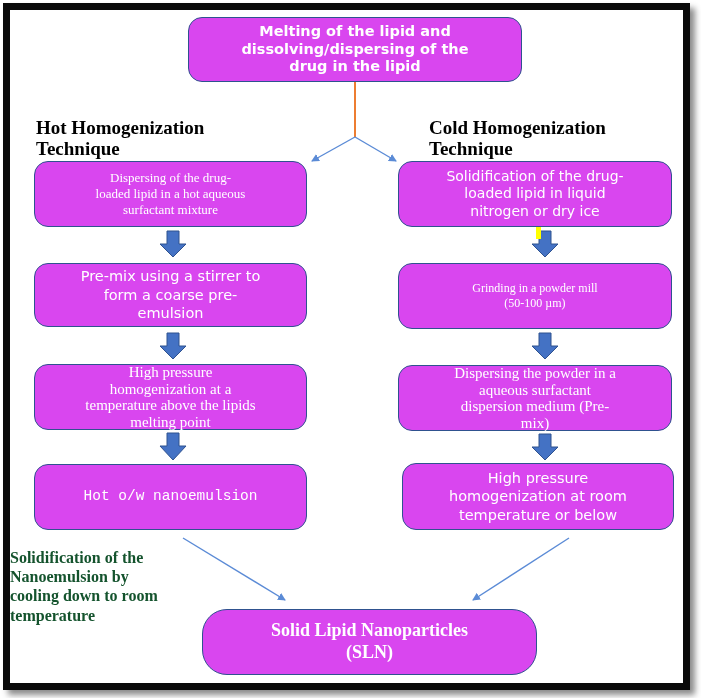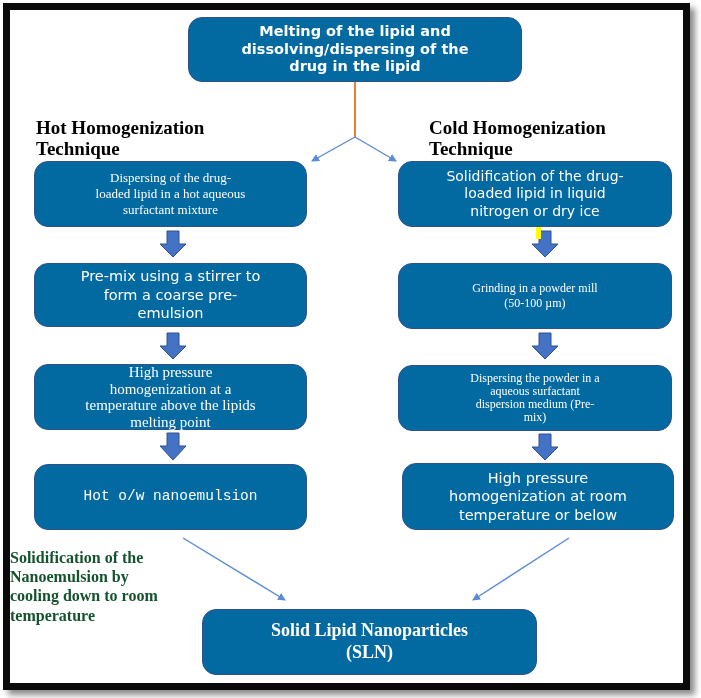--- a/index.html
+++ b/index.html
@@ -18,21 +18,21 @@
       left: 3px;
       top: 3px;
       width: 673px;
       height: 673px;
       border: 7px solid #0a0a0a;
       box-shadow: 5px 5px 6px rgba(0,0,0,0.45);
       background: #ffffff;
     }
     .box {
       position: absolute;
-      background: #0369a1;
+      background: #d946ef;
       border: 1.5px solid #2f528f;
       border-radius: 14px;
       color: #ffffff;
       display: flex;
       align-items: center;
       justify-content: center;
       text-align: center;
       box-sizing: border-box;
       padding: 0 4px;
       line-height: 1.22;
@@ -141,33 +141,33 @@
 
 <div class="box sans" style="left:398px; top:161px; width:274px; height:66px; font-size:14px;">
   <span>Solidification of the drug-
 loaded lipid in liquid
 nitrogen or dry ice</span>
 </div>
 <div class="box serif" style="left:398px; top:263px; width:274px; height:66px; font-size:12px;">
   <span>Grinding in a powder mill
 (50-100 µm)</span>
 </div>
-<div class="box serif" style="left:398px; top:365px; width:274px; height:66px; font-size:12px; line-height:1.1;">
+<div class="box serif" style="left:398px; top:365px; width:274px; height:66px; font-size:15px; line-height:1.1;">
   <span>Dispersing the powder in a
 aqueous surfactant
 dispersion medium (Pre-
 mix)</span>
 </div>
 <div class="box sans" style="left:402px; top:463px; width:272px; height:67px; font-size:14.5px; line-height:1.25;">
   <span>High pressure
 homogenization at room
 temperature or below</span>
 </div>
 
 <div class="note" style="left:10px; top:548px;">Solidification of the
 Nanoemulsion by
 cooling down to room
 temperature</div>
 
-<div class="box serif" style="left:202px; top:609px; width:335px; height:66px; font-size:18px; font-weight:bold;">
+<div class="box serif" style="left:202px; top:609px; width:335px; height:66px; font-size:18px; font-weight:bold;border-radius:25px;">
   <span>Solid Lipid Nanoparticles
 (SLN)</span>
 </div>
 
 </body></html>

